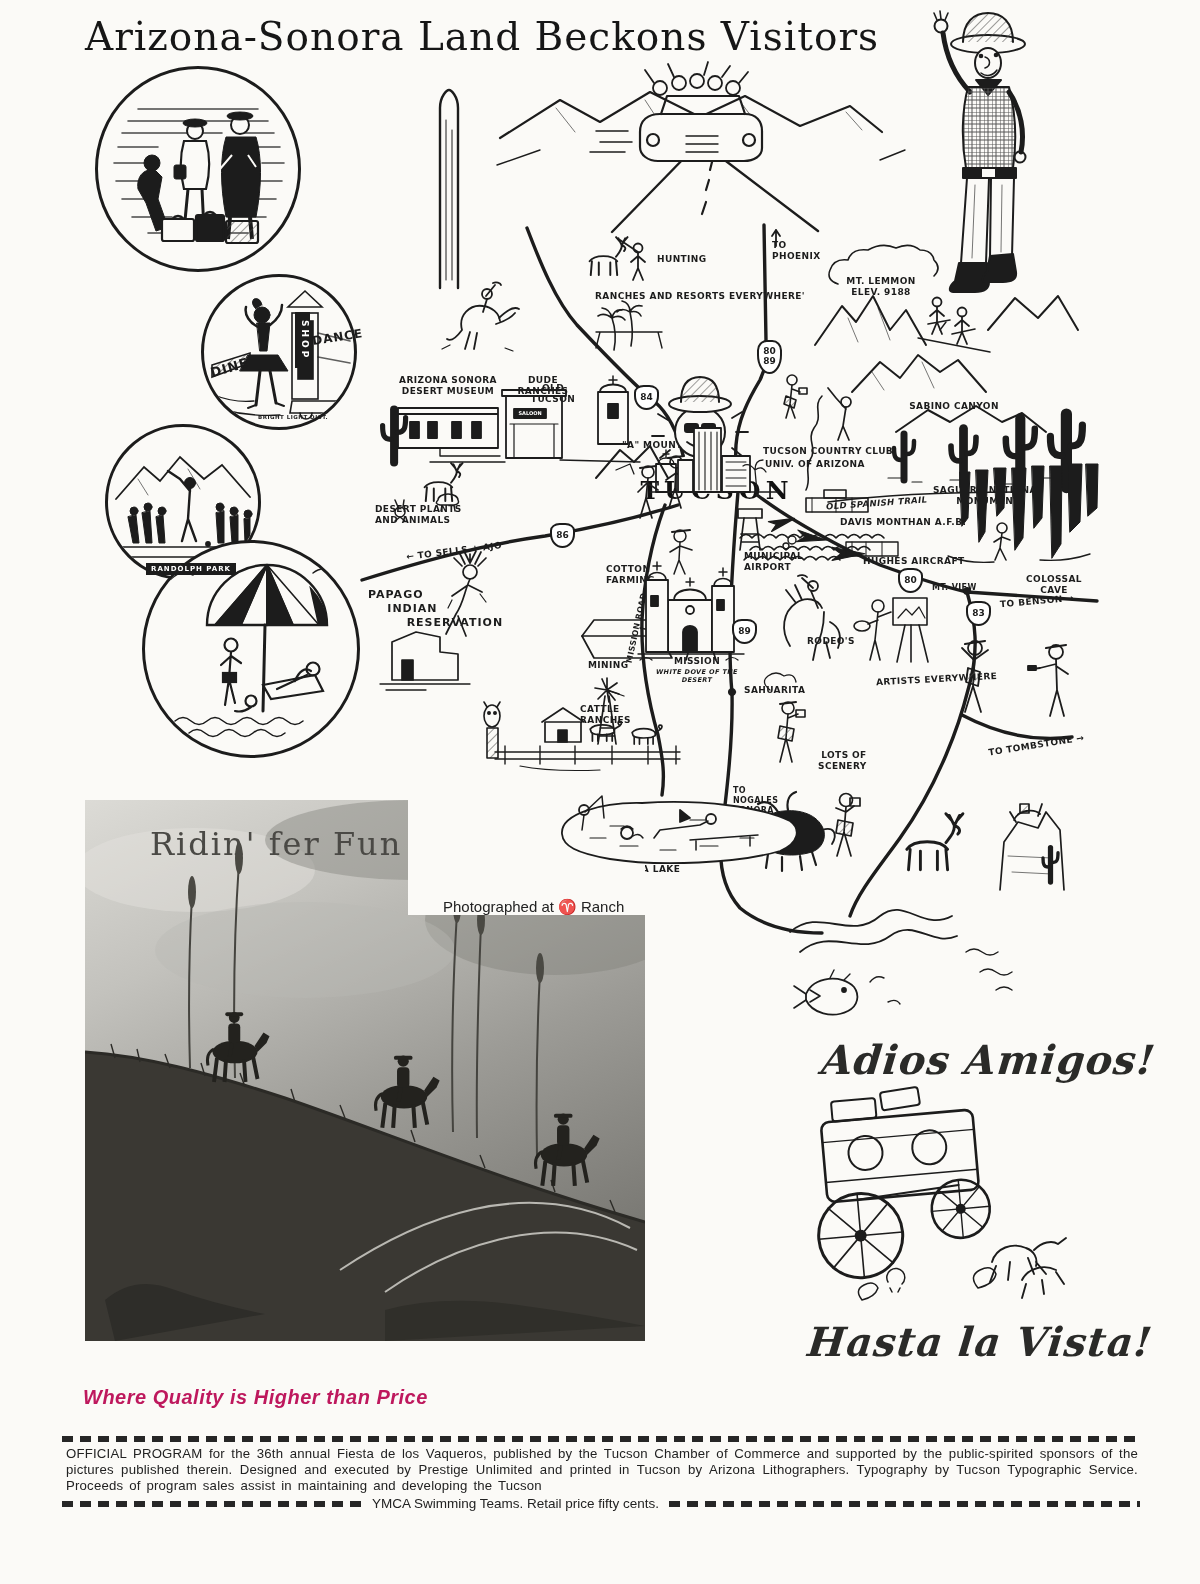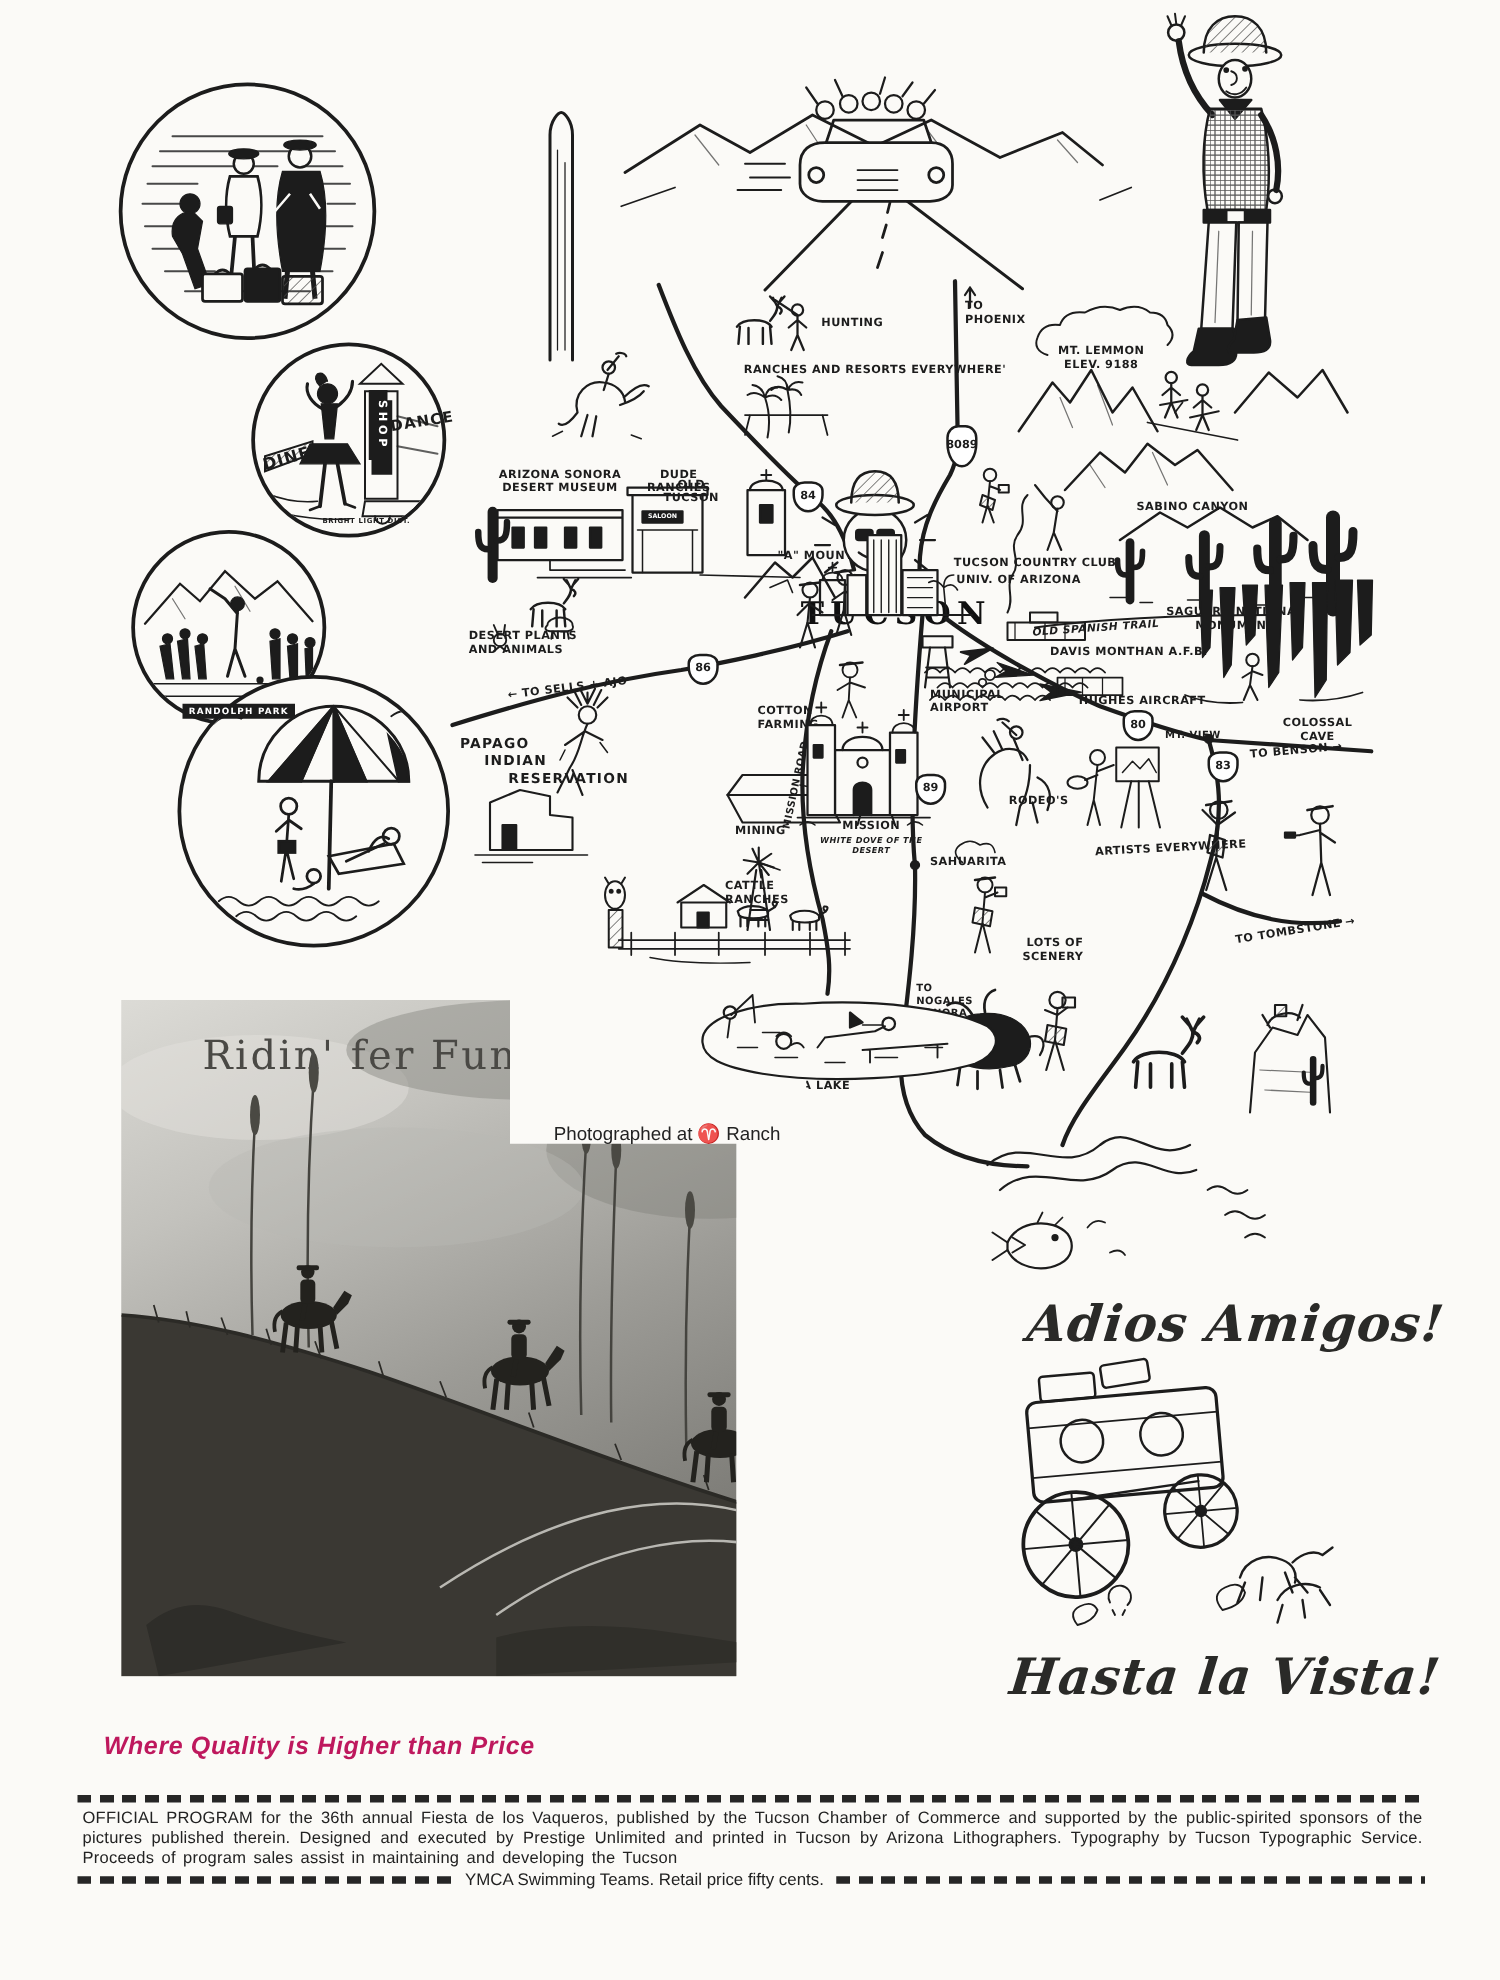--- a/index.html
+++ b/index.html
@@ -21,26 +21,26 @@
                color:#4a4945;letter-spacing:2px;}
   .caption1{position:absolute;left:83px;top:1356px;font:700 italic 21px "Liberation Sans",sans-serif;
             color:#2b2b2b;letter-spacing:.5px;}
   .caption2{position:absolute;left:83px;top:1386px;font:700 italic 20px "Liberation Sans",sans-serif;
             color:#be185d;letter-spacing:.5px;}
   .pagenum{position:absolute;left:0;top:1538px;width:100%;text-align:center;
            font:700 24px "DejaVu Serif",serif;letter-spacing:2px;color:#222;}
   
   .shield{position:absolute;width:21px;background:#fff;border:2px solid #1c1c1c;
           border-radius:45% 45% 58% 58%/35% 35% 65% 65%;
-          display:flex;align-items:center;justify-content:center;
+          display:flex;flex-direction:column;align-items:center;justify-content:center;
           font:700 9px/1.1 "DejaVu Sans",sans-serif;color:#1c1c1c;z-index:6;}
   .shield span{display:block;}
   
-  #photo{position:absolute;left:85px;top:800px;width:492px;height:541px;overflow:hidden;
-         background:linear-gradient(155deg,#dcdbd6 0%,#c3c2bd 25%,#9c9b96 55%,#7a7974 85%,#6d6c67 100%);z-index:1;margin-left:12px;}
+  #photo{position:absolute;left:85px;top:800px;width:560px;height:541px;overflow:hidden;
+         background:linear-gradient(155deg,#dcdbd6 0%,#c3c2bd 25%,#9c9b96 55%,#7a7974 85%,#6d6c67 100%);z-index:1;}
   #notch{position:absolute;left:408px;top:800px;width:237px;height:115px;background:#fbfaf7;z-index:2;}
   #artwork{position:absolute;left:0;top:0;z-index:3;}
   .overlay{z-index:5;}
   
   .dashrule{position:absolute;left:62px;width:1078px;height:6px;
             background:repeating-linear-gradient(90deg,#262626 0 11px,transparent 11px 18px);}
   .footer-par{position:absolute;left:66px;top:1446px;width:1072px;
               font:500 13.2px/1.2 "Liberation Sans",sans-serif;color:#222;
               text-align:justify;letter-spacing:.2px;word-spacing:2px;}
   .footer-tail{position:absolute;left:62px;top:1496px;width:1078px;display:flex;align-items:center;}
@@ -647,20 +647,21 @@
         <rect x="78" y="130" width="13" height="9" fill="#1c1c1c"></rect>
         <path d="M118,142 L170,132 L178,148 L126,156 Z"></path>
         <circle cx="168" cy="126" r="6.5"></circle>
         <path d="M162,132 L132,146 M150,138 C154,128 160,124 166,128"></path>
         <circle cx="106" cy="158" r="5.5"></circle>
         <path d="M106,164 q-8,6 -16,4"></path>
       </g>
     </svg>
   </div>
 
+  <div class="title overlay">Arizona-Sonora Land Beckons Visitors</div>
 
   <div class="vtext overlay" style="left:210px;top:360px;font-size:13px;transform:rotate(-16deg);letter-spacing:1px;">DINE</div>
   <div class="signshop overlay" style="left:295px;top:312px;width:15px;height:56px;">SHOP</div>
   <div class="vtext overlay" style="left:312px;top:330px;font-size:12px;transform:rotate(-9deg);letter-spacing:1px;">DANCE</div>
   <div class="vtext overlay" style="left:258px;top:414px;font-size:5.5px;letter-spacing:.5px;">BRIGHT LIGHT DIST.</div>
   <div class="randolph overlay" style="left:146px;top:563px;">RANDOLPH PARK</div>
   <div class="saloon overlay">SALOON</div>
 
   <div class="lbl" style="left:657px;top:254px;">HUNTING</div>
   <div class="lbl" style="left:772px;top:240px;">TO

